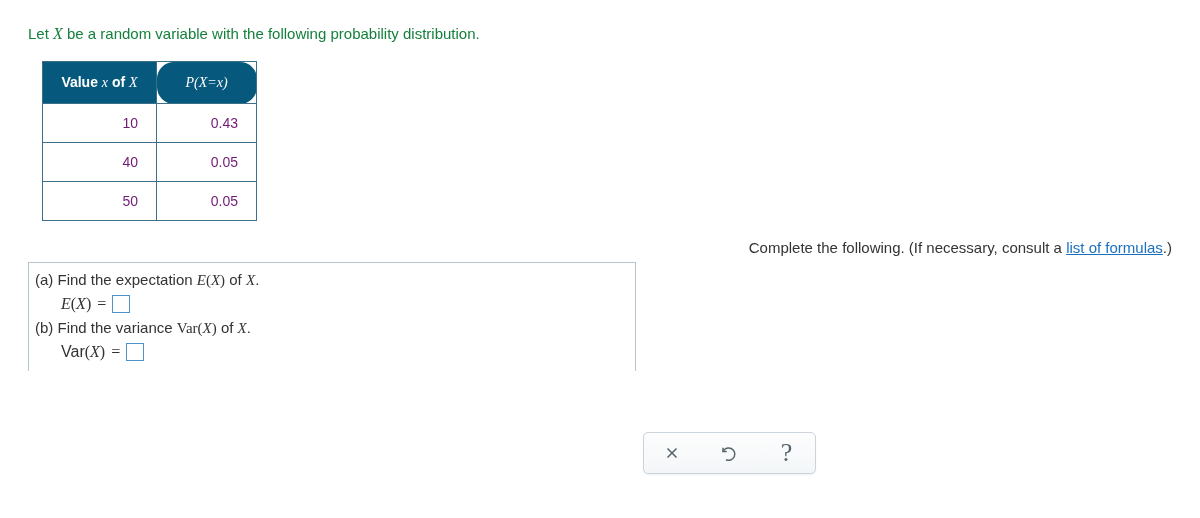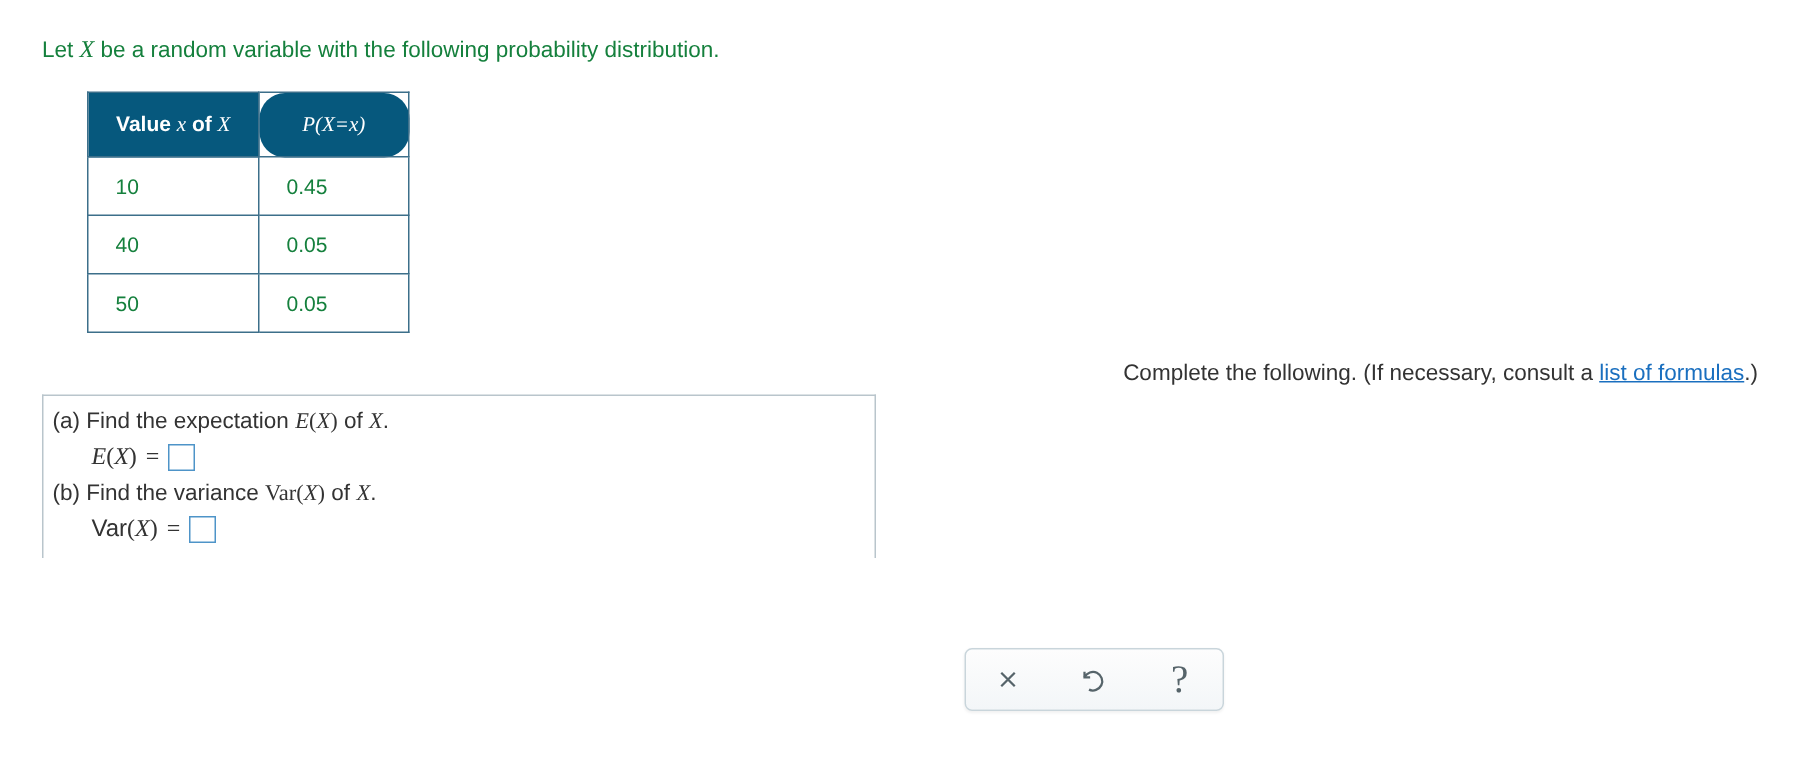--- a/index.html
+++ b/index.html
@@ -22,21 +22,21 @@
       font-size: 15px;
       color: #15803d;
     }
     .intro .ital {
       font-style: italic;
       font-family: Georgia, 'Times New Roman', serif;
       font-size: 16px;
     }
     .dist-table {
       border-collapse: collapse;
-      margin-left: 30px;
+      margin-left: 14px;
       margin-bottom: 18px;
       padding-left: 40px;
     }
     .dist-table th, .dist-table td {
       border: 1px solid #3c6f8a;
       font-size: 14px;
     }
     .dist-table th {
       background: #06587d;
       color: #fff;
@@ -49,41 +49,41 @@
       font-family: Georgia, 'Times New Roman', serif;
       font-weight: normal;
     }
     .dist-table th.col-prob {
       background: #06587d;
       padding: 12px 18px;
       border-radius: 17px;
     }
     .dist-table td {
       padding: 11px 18px;
-      text-align: left;
-      color: #15803d;
+      text-align: right;
+      color: #701a75;
     }
     .dist-table td.col-val {
       width: 114px;
     }
     .dist-table td.col-prob {
       width: 100px;
     }
     .instruction {
       margin-bottom: 6px;
       text-align: right;
     }
     .instruction a {
       color: #1a6fbf;
       text-decoration: underline;
     }
     .answer-box {
       border: 1px solid #b9c5cc;
       border-bottom: none;
-      width: 556px;
+      width: 608px;
       padding: 8px 8px 4px 6px;
       margin-top: 6px;
     }
     .part-label {
       font-size: 15px;
       margin-bottom: 6px;
     }
     .eqline {
       font-family: Georgia, 'Times New Roman', serif;
       font-style: italic;
@@ -158,21 +158,21 @@
         <span>Value </span><span class="ital">x</span><span> of </span><span class="ital">X</span>
       </th>
       <th class="col-prob">
         <span class="ital">P</span><span class="ital">(</span><span class="ital">X</span><span class="ital">=</span><span class="ital">x</span><span class="ital">)</span>
       </th>
     </tr>
   </thead>
   <tbody>
     <tr>
       <td class="col-val">10</td>
-      <td class="col-prob">0.45</td>
+      <td class="col-prob">0.43</td>
     </tr>
     <tr>
       <td class="col-val">40</td>
       <td class="col-prob">0.05</td>
     </tr>
     <tr>
       <td class="col-val">50</td>
       <td class="col-prob">0.05</td>
     </tr>
   </tbody>

